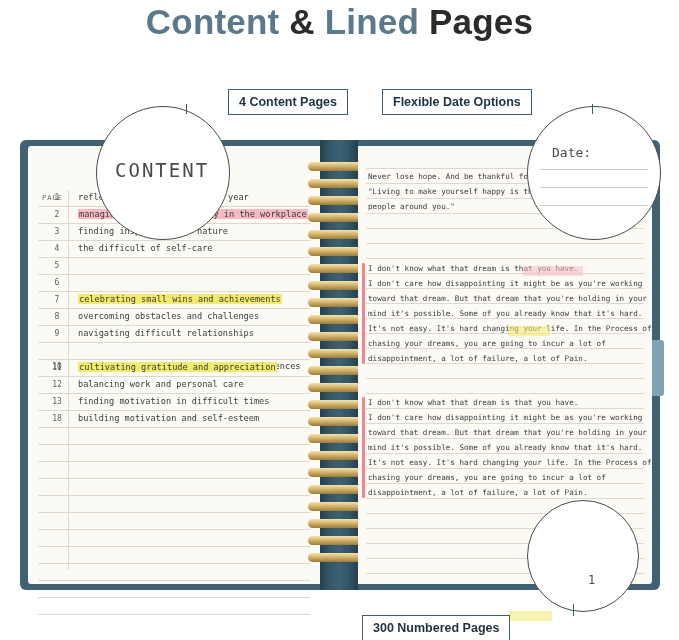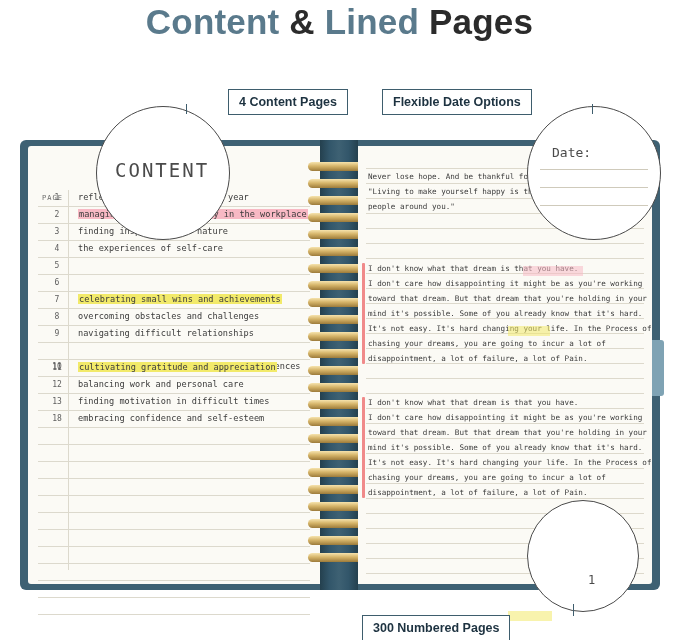--- a/index.html
+++ b/index.html
@@ -172,21 +172,21 @@
         <div class="lp-row" style="top: 61px;">
           <span class="lp-num">2</span>
           <span class="lp-txt"><span class="hl-pink">managing stress and anxiety in the workplace</span></span>
         </div>
         <div class="lp-row" style="top: 78px;">
           <span class="lp-num">3</span>
           <span class="lp-txt">finding inspiration in nature</span>
         </div>
         <div class="lp-row" style="top: 95px;">
           <span class="lp-num">4</span>
-          <span class="lp-txt">the experiences of self-care</span>
+          <span class="lp-txt">the difficult of self-care</span>
         </div>
         <div class="lp-row" style="top: 112px;">
           <span class="lp-num">5</span>
         </div>
         <div class="lp-row" style="top: 129px;">
           <span class="lp-num">6</span>
         </div>
         <div class="lp-row" style="top: 146px;">
           <span class="lp-num">7</span>
           <span class="lp-txt"><span class="hl-yellow">celebrating small wins and achievements</span></span>
@@ -210,21 +210,21 @@
         <div class="lp-row" style="top: 231px;">
           <span class="lp-num">12</span>
           <span class="lp-txt">balancing work and personal care</span>
         </div>
         <div class="lp-row" style="top: 248px;">
           <span class="lp-num">13</span>
           <span class="lp-txt">finding motivation in difficult times</span>
         </div>
         <div class="lp-row" style="top: 265px;">
           <span class="lp-num">18</span>
-          <span class="lp-txt">embracing confidence and self-esteem</span>
+          <span class="lp-txt">building motivation and self-esteem</span>
         </div>
       </div>
   </div>
 
   <div class="gutter">
     <div id="coils">
         <div class="coil" style="top: 22px;"></div>
         <div class="coil" style="top: 39px;"></div>
         <div class="coil" style="top: 56px;"></div>
         <div class="coil" style="top: 73px;"></div>

